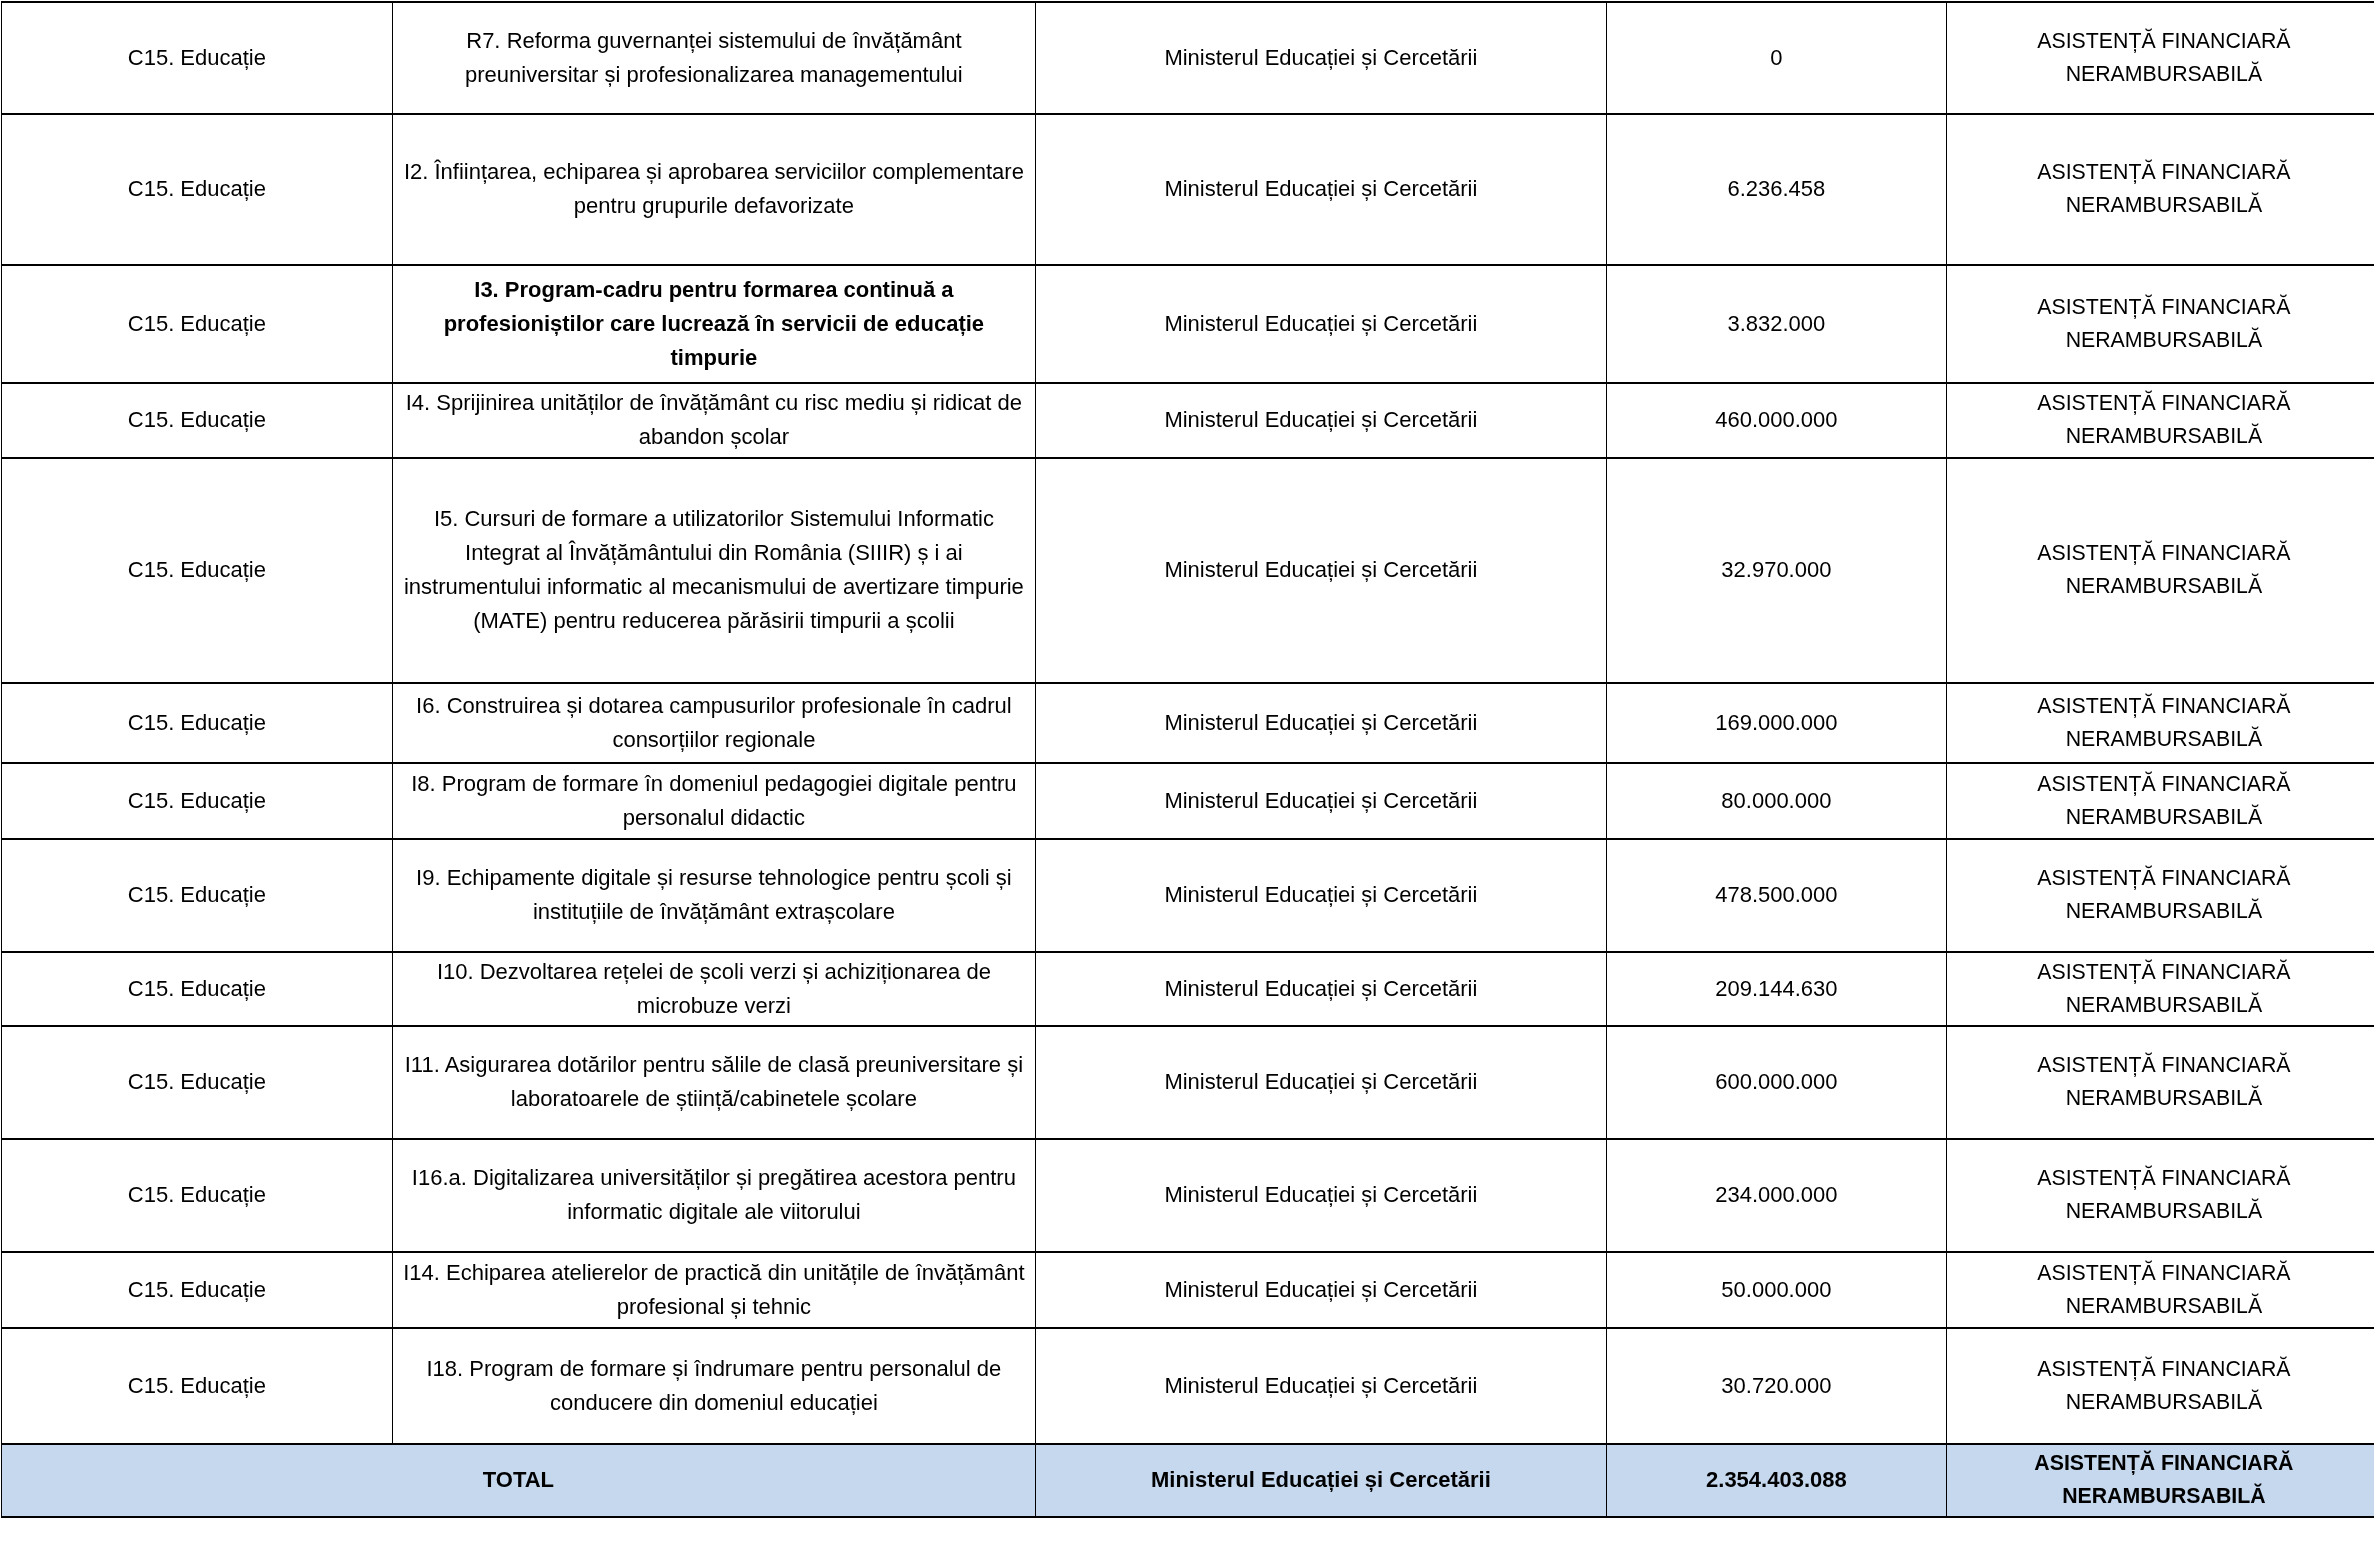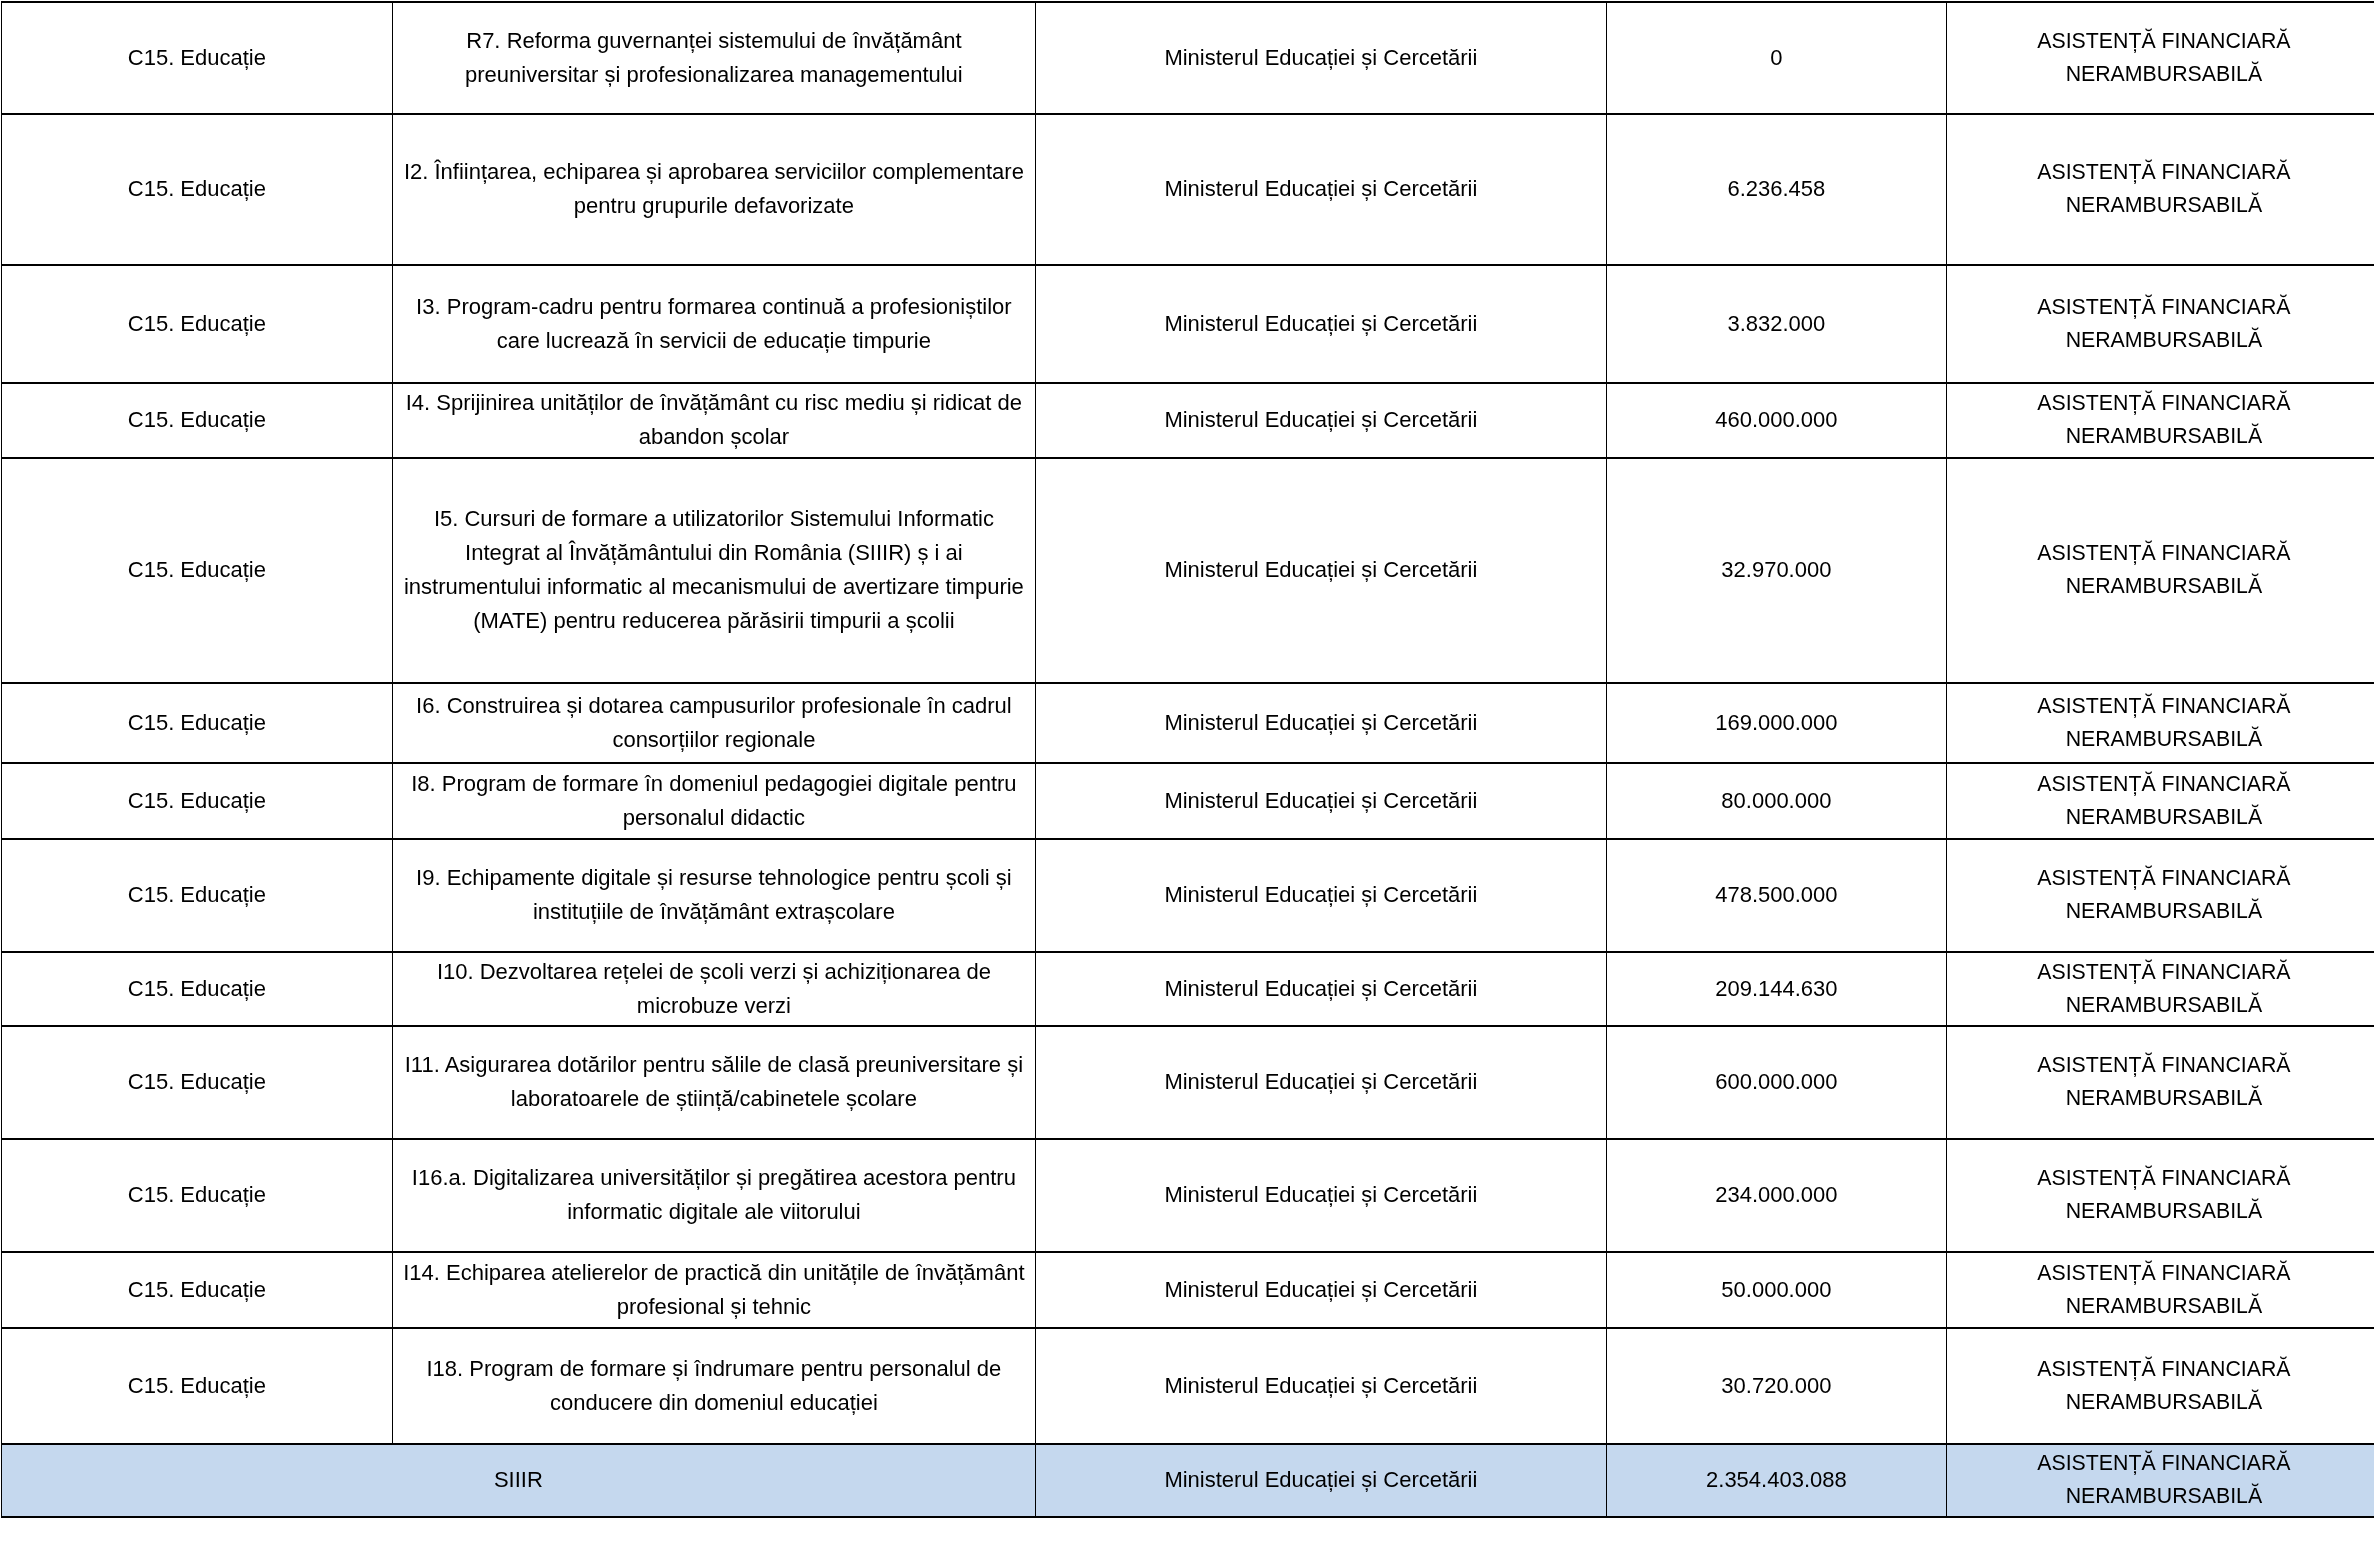--- a/index.html
+++ b/index.html
@@ -31,21 +31,21 @@
     word-wrap: break-word;
   }
   td.funding-cell {
     font-size: 21.3px;
     line-height: 33px;
   }
   .code {
     font-weight: normal;
   }
   td.bold-all, td.bold-all .code, tr.total-row td {
-    font-weight: normal;
+    font-weight: bold;
     margin-top: 12px;
   }
   tr.total-row td {
     background: #c5d8ee;
   }
   
   tr.r1  { height: 112px; }
   tr.r2  { height: 151px; }
   tr.r3  { height: 118px; }
   tr.r4  { height: 75px;  }
@@ -157,20 +157,20 @@
       <td class="funding-cell">ASISTENȚĂ FINANCIARĂ NERAMBURSABILĂ</td>
     </tr>
     <tr class="r13">
       <td>C15. Educație</td>
       <td><span class="code">I18.</span> <span>Program de formare și îndrumare pentru personalul de conducere din domeniul educației</span></td>
       <td>Ministerul Educației și Cercetării</td>
       <td>30.720.000</td>
       <td class="funding-cell">ASISTENȚĂ FINANCIARĂ NERAMBURSABILĂ</td>
     </tr>
     <tr class="total-row">
-      <td colspan="2">SIIIR</td>
+      <td colspan="2">TOTAL</td>
       <td>Ministerul Educației și Cercetării</td>
       <td>2.354.403.088</td>
       <td class="funding-cell">ASISTENȚĂ FINANCIARĂ NERAMBURSABILĂ</td>
     </tr>
   </tbody>
 </table>
 
 
 </body></html>

